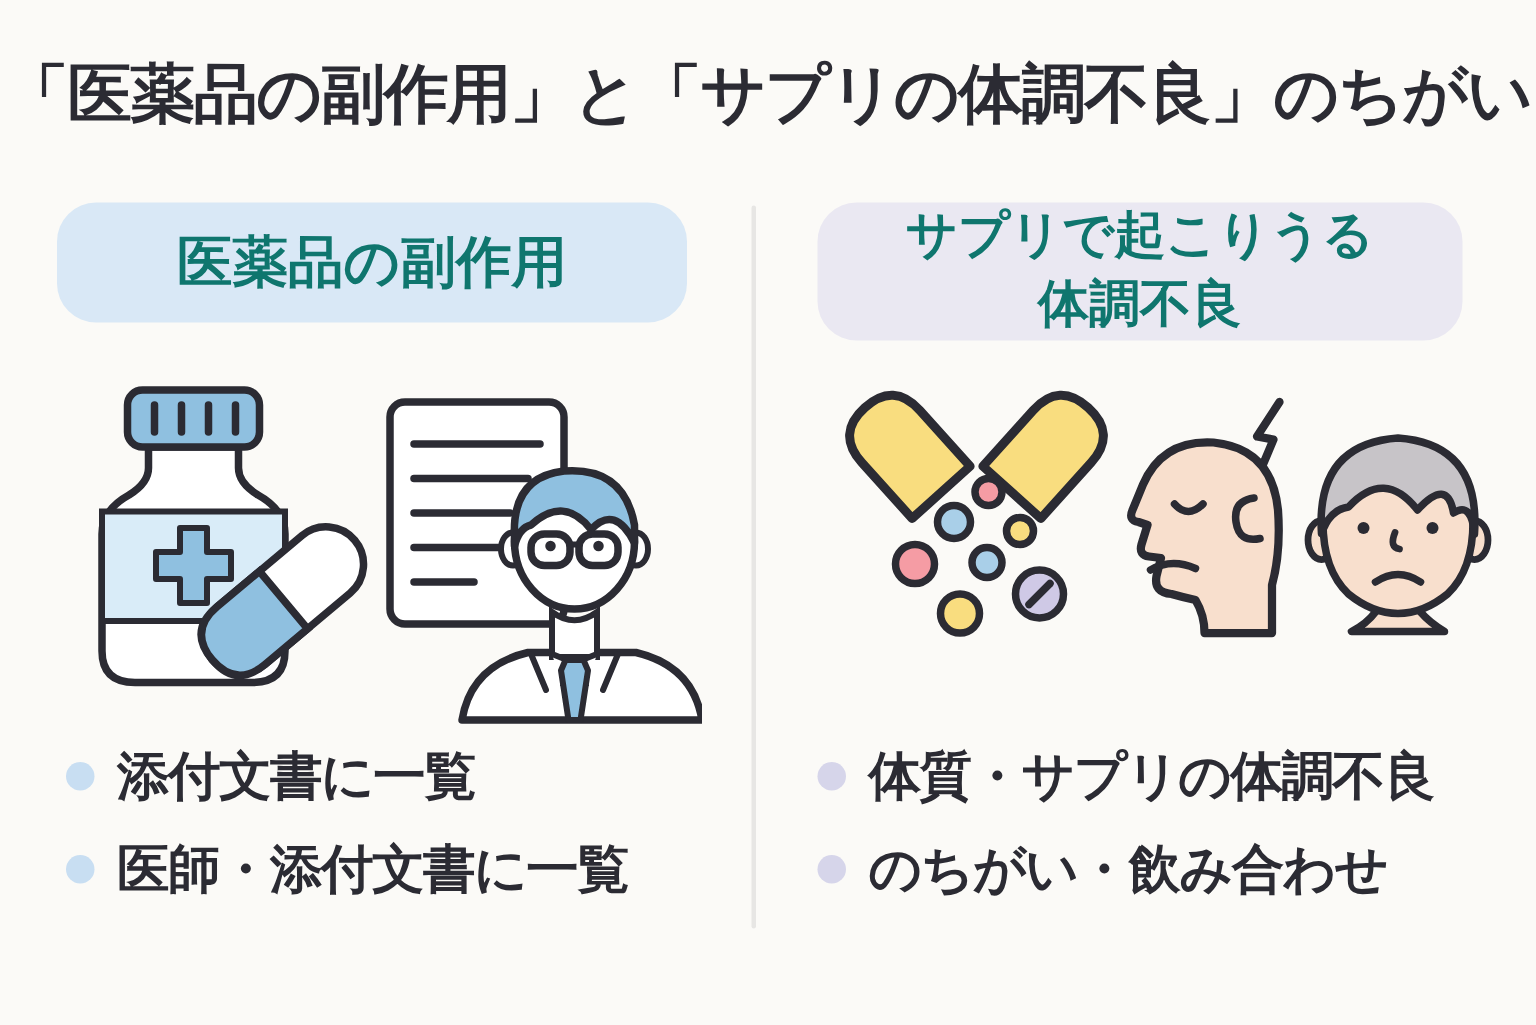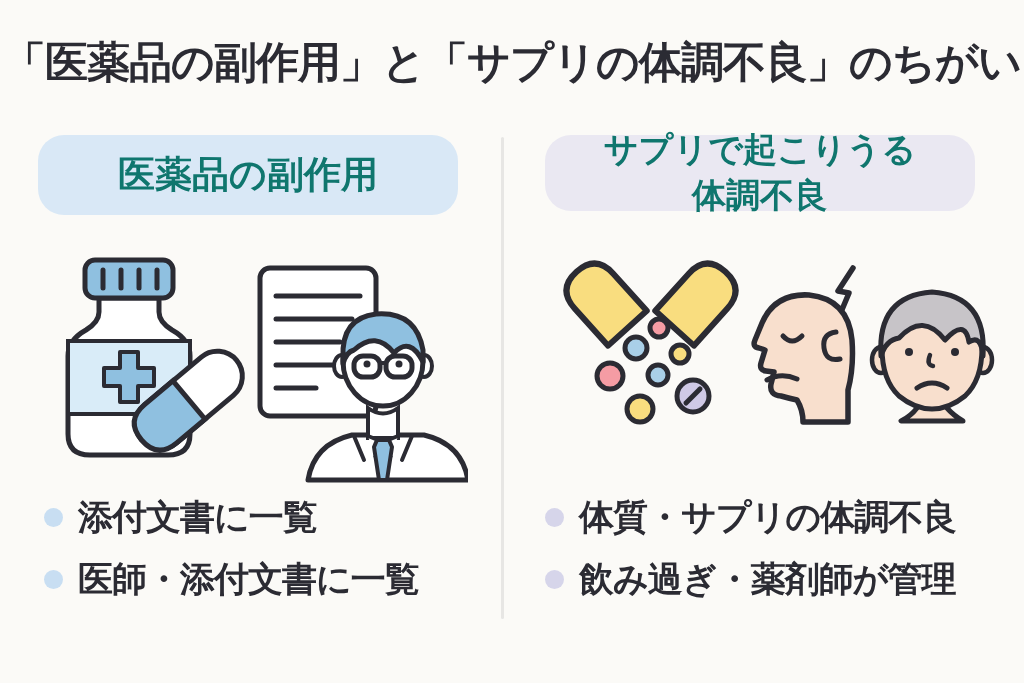--- a/index.html
+++ b/index.html
@@ -19,21 +19,21 @@
   .badge{
     position:absolute;border-radius:26px;
     display:flex;flex-direction:column;align-items:center;justify-content:center;
     font-weight:800;color:#0f766e;text-align:center;
   }
   .badge-left{
     left:38px;top:135px;width:420px;height:80px;
     background:#d9e8f6;font-size:37px;
   }
   .badge-right{
-    left:545px;top:135px;width:430px;height:76px;
+    left:545px;top:135px;width:430px;height:92px;
     background:#eae8f2;font-size:34px;line-height:1.35;
   }
   .divider{
     position:absolute;left:501px;top:137px;width:3px;height:482px;
     background:#e7e6e4;border-radius:2px;
   }
   .illus{position:absolute;}
   .illus-left{left:58px;top:248px;}
   .illus-right{left:545px;top:248px;}
   .bullets{
@@ -179,17 +179,17 @@
     </svg>
   </div>
 
   <ul class="bullets bullets-right">
     <li class="bullet">
       <span class="dot"></span>
       <span class="txt">体質・サプリの体調不良</span>
     </li>
     <li class="bullet">
       <span class="dot"></span>
-      <span class="txt">飲み過ぎ・薬剤師が管理</span>
+      <span class="txt">のちがい・飲み合わせ</span>
     </li>
   </ul>
 
 </div>
 
 </body></html>

